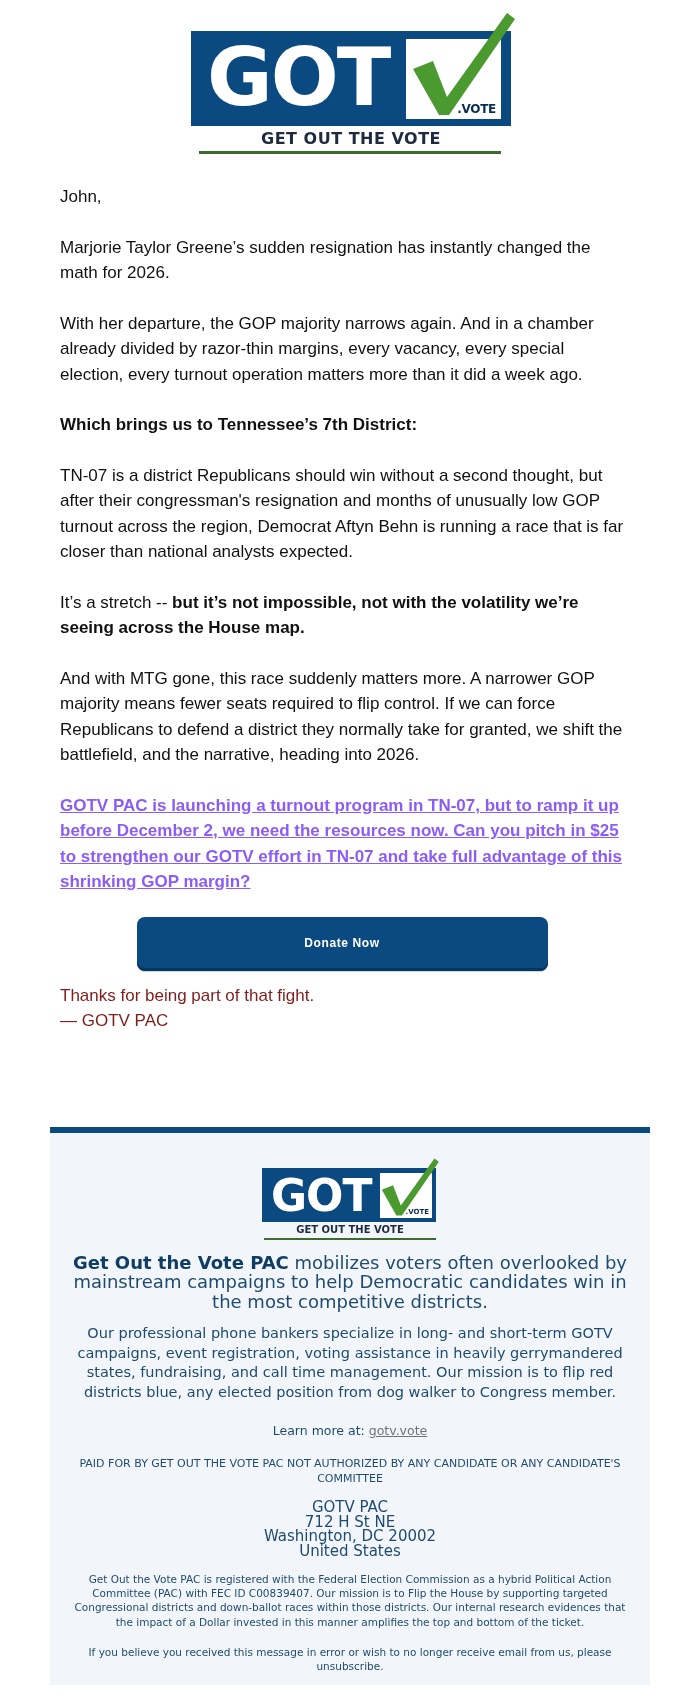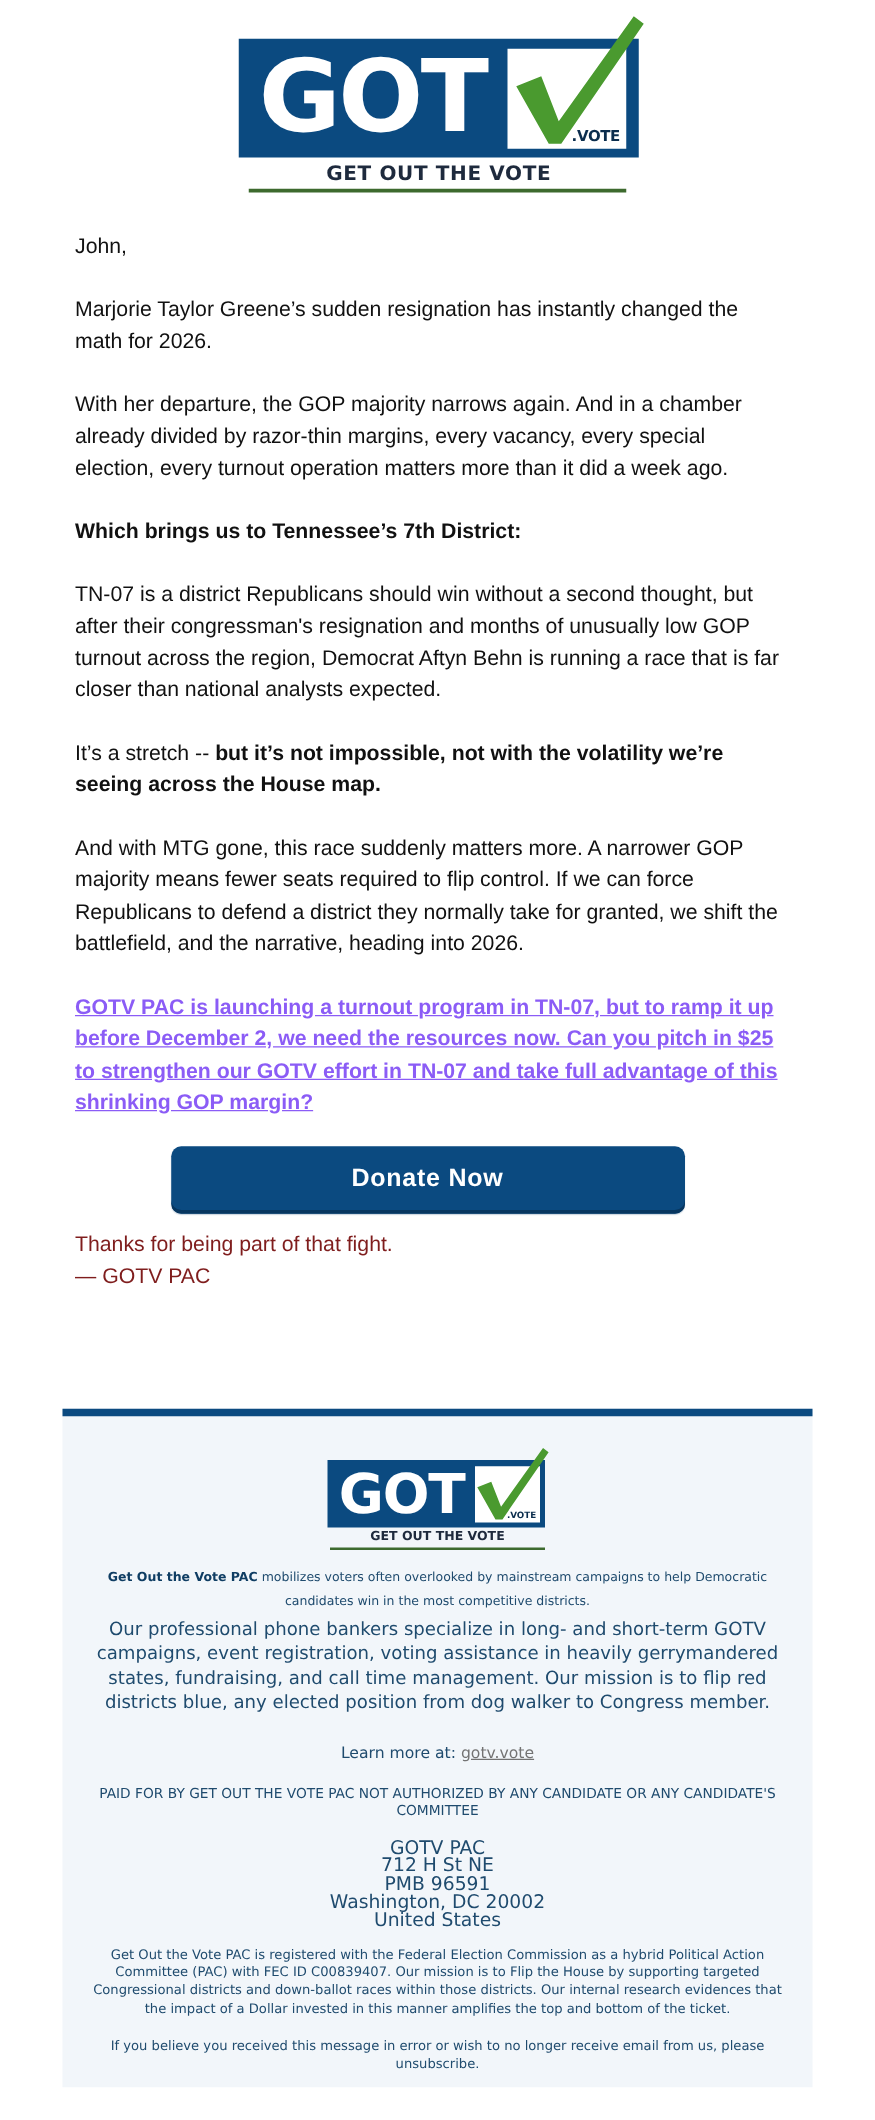--- a/index.html
+++ b/index.html
@@ -50,21 +50,21 @@
     .body a.cta-link {
       color: #8b5cf6; font-weight: bold; text-decoration: underline;
       font-size: 17px; line-height: 25.5px;
     }
 
     .btn-wrap { text-align: center; margin-top: -3px; margin-bottom: 12px; }
     .donate-btn {
       display: inline-block; width: 411px; height: 54px;
       background: #0b4a80; color: #fff; border-radius: 8px;
       box-shadow: inset 0 -3px 0 #07365f, 0 1px 1px #c9d3dd;
-      font-weight: bold; font-size: 20px; line-height: 52px; letter-spacing: 0.6px;
+      font-weight: bold; font-size: 12px; line-height: 52px; letter-spacing: 0.6px;
       text-decoration: none;
     }
 
     .signoff { font-size: 17px; line-height: 25.5px; color: #7f1d1d; }
 
     
     .footer {
       margin: 93px 50px 0 50px; width: 600px;
       background: #f2f6fa; border-top: 6px solid #0b4a80;
       padding: 20px 20px 12px 20px; text-align: center;
@@ -80,21 +80,21 @@
     }
     .flogo-box { position: absolute; left: 118px; top: 5px; width: 52px; height: 45px; background: #fff; }
     .flogo-dotvote { position: absolute; right: 3px; bottom: 2px; font-size: 7px; font-weight: bold; color: #0b2d4d; }
     .flogo-check { position: absolute; left: 112px; top: -12px; width: 66px; height: 62px; }
     .flogo-tagline {
       position: absolute; left: 0; top: 71px; width: 180px; text-align: center;
       font-size: 10px; font-weight: bold; color: #1e2a3d;
     }
     .flogo-underline { position: absolute; left: 4px; top: 85px; width: 172px; height: 2px; background: #3d6a2e; }
 
-    .f-about { font-size: 10px; line-height: 19.5px; margin-bottom: 3px; margin-top: 14px; }
+    .f-about { font-size: 18px; line-height: 19.5px; margin-bottom: 13px; margin-top: 14px; }
     .f-about strong { color: #0f3d63; }
     .f-mission { font-size: 14.5px; line-height: 19.5px; margin-bottom: 20px; }
     .f-learn { font-size: 12.5px; line-height: 17px; margin-bottom: 18px; }
     .f-learn a { color: #737373; }
     .f-paid { font-size: 11px; line-height: 14.5px; margin-bottom: 14px; text-transform: none; }
     .f-address { font-size: 15px; line-height: 14.5px; margin-bottom: 14px; }
     .f-fec { font-size: 10.5px; line-height: 14.2px; margin-bottom: 16px; }
     .f-unsub { font-size: 10.5px; line-height: 14.2px; }
     .f-unsub a { color: inherit; text-decoration: none; }
   </style>
@@ -152,21 +152,20 @@
       <div class="flogo-underline"></div>
     </div>
 
     <p class="f-about"><strong>Get Out the Vote PAC</strong><span> mobilizes voters often overlooked by mainstream campaigns to help Democratic candidates win in the most competitive districts.</span></p>
     <p class="f-mission">Our professional phone bankers specialize in long- and short-term GOTV campaigns, event registration, voting assistance in heavily gerrymandered states, fundraising, and call time management. Our mission is to flip red districts blue, any elected position from dog walker to Congress member.</p>
     <p class="f-learn"><span>Learn more at: </span><a href="#">gotv.vote</a></p>
     <p class="f-paid">PAID FOR BY GET OUT THE VOTE PAC NOT AUTHORIZED BY ANY CANDIDATE OR ANY CANDIDATE'S COMMITTEE</p>
     <div class="f-address">
       <div>GOTV PAC</div>
       <div>712 H St NE</div>
-      <div>PMB 96591</div>
       <div>Washington, DC 20002</div>
       <div>United States</div>
     </div>
     <p class="f-fec">Get Out the Vote PAC is registered with the Federal Election Commission as a hybrid Political Action Committee (PAC) with FEC ID C00839407. Our mission is to Flip the House by supporting targeted Congressional districts and down-ballot races within those districts. Our internal research evidences that the impact of a Dollar invested in this manner amplifies the top and bottom of the ticket.</p>
     <p class="f-unsub"><a href="#">If you believe you received this message in error or wish to no longer receive email from us, please unsubscribe.</a></p>
   </div>
 
 </div>
 
 </body></html>

